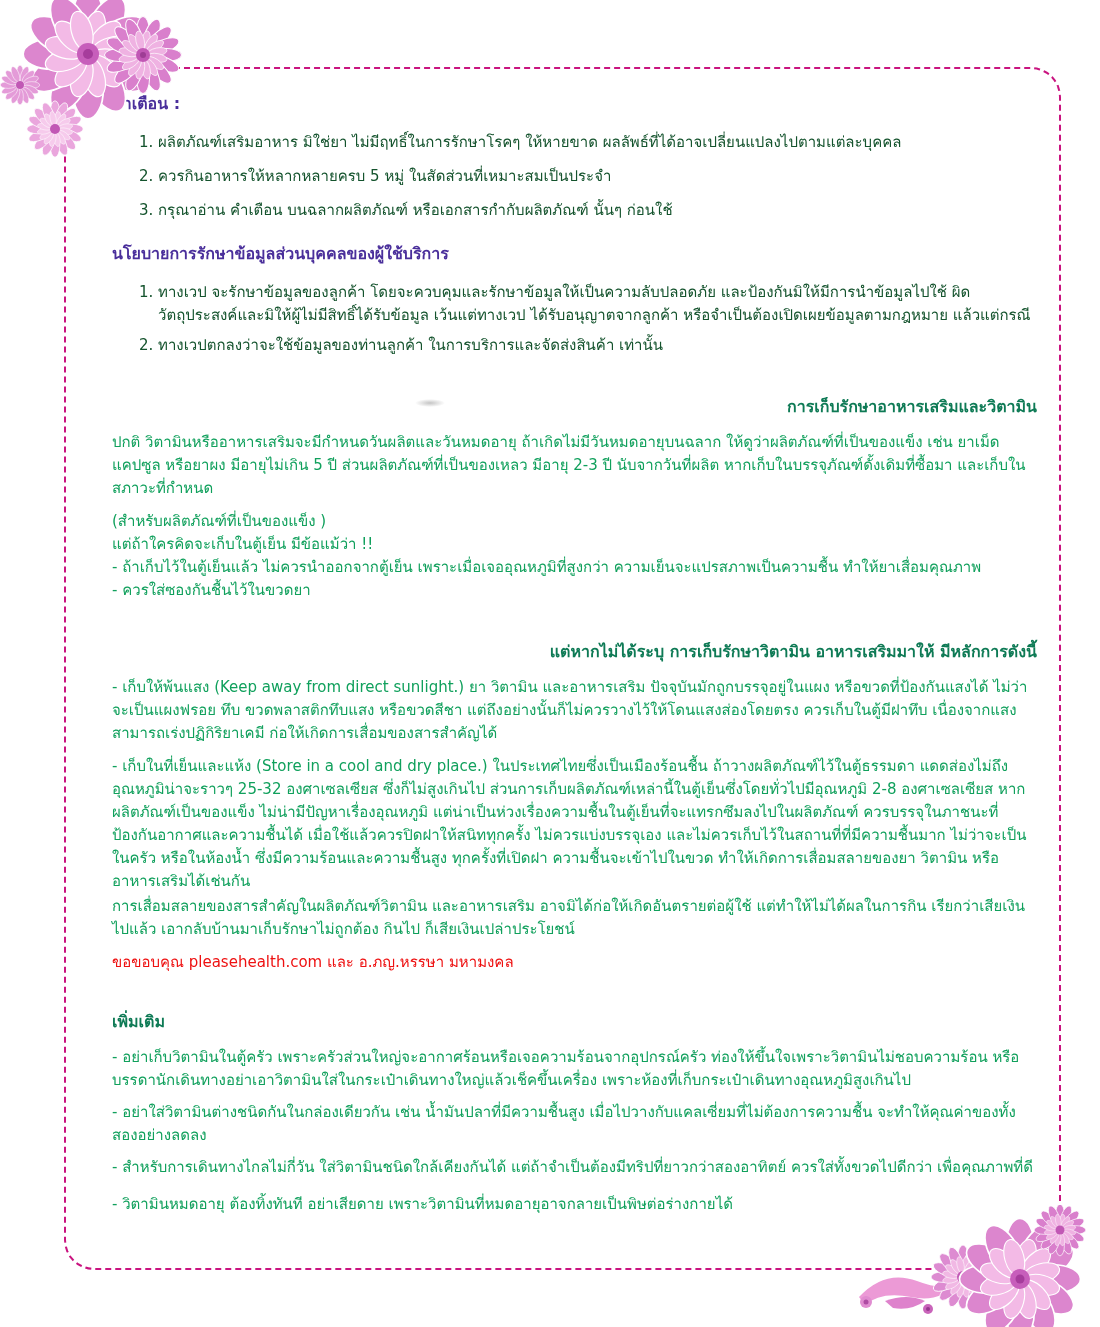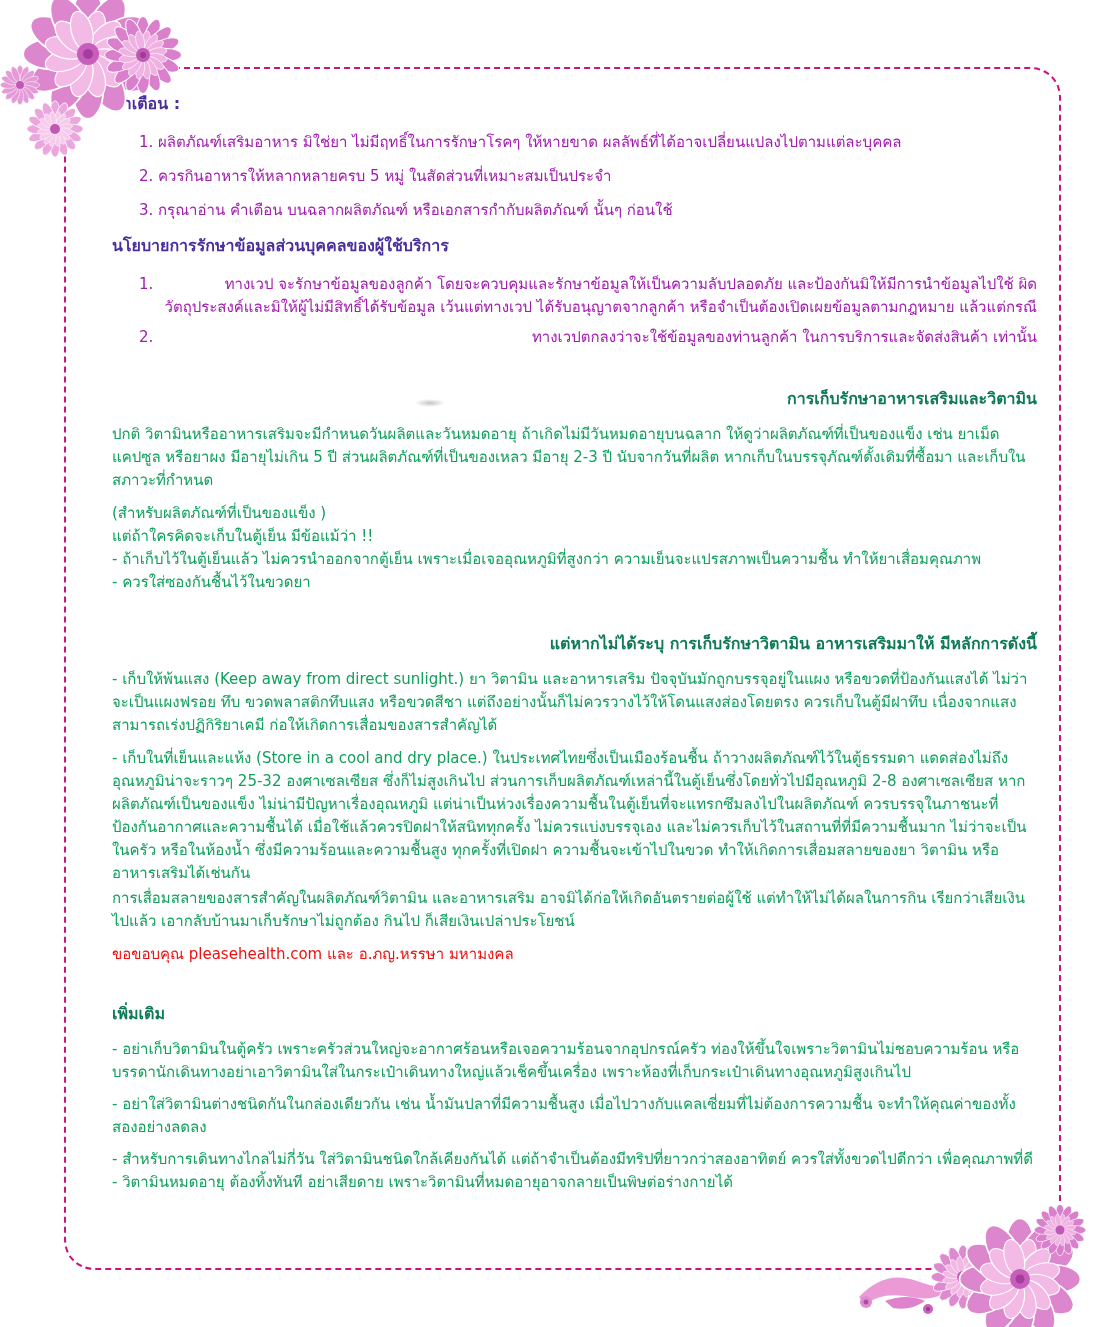--- a/index.html
+++ b/index.html
@@ -10,23 +10,23 @@
     font-size:15px;line-height:23px;
   }
   .frame{
     position:absolute;left:64px;top:67px;width:993px;height:1199px;
     border:2px dashed #C9137F;border-radius:30px;
   }
   .content{
     position:absolute;left:112px;top:92px;width:925px;z-index:2;
   }
   .h-purple{color:#4A2F9B;font-weight:bold;font-size:16px;margin:0 0 16px 0;}
-  ol.plist{margin:0 0 6px 0;padding-left:46px;color:#a21caf;}
+  ol.plist{margin:0 0 6px 0;padding-left:46px;color:#14532d;}
   ol.plist li{margin-bottom:11px;}
-  ol.plist.tight li{margin-bottom:7px;text-align:right;}
+  ol.plist.tight li{margin-bottom:7px;}
   .h-green{color:#0E7A55;font-weight:bold;font-size:16px;margin:36px 0 13px 0;}
   .green{color:#10A05C;}
   p.green{margin:0 0 10px 0;}
   .block{margin:0 0 10px 0;}
   .u{}
   .red{color:#EE1111;margin:0 0 9px 0;}
   .mt-big{margin-top:38px;text-align:right;}
   .smudge{
     position:absolute;left:415px;top:399px;width:30px;height:8px;z-index:1;
     background:radial-gradient(closest-side,rgba(125,125,125,.45),rgba(125,125,125,0));
@@ -159,21 +159,21 @@
 
 <main class="content">
 
   <h3 class="h-purple" style="margin-top:0">คำเตือน :</h3>
   <ol class="plist">
     <li>ผลิตภัณฑ์เสริมอาหาร มิใช่ยา ไม่มีฤทธิ์ในการรักษาโรคๆ ให้หายขาด ผลลัพธ์ที่ได้อาจเปลี่ยนแปลงไปตามแต่ละบุคคล</li>
     <li>ควรกินอาหารให้หลากหลายครบ 5 หมู่ ในสัดส่วนที่เหมาะสมเป็นประจำ</li>
     <li>กรุณาอ่าน คำเตือน บนฉลากผลิตภัณฑ์ หรือเอกสารกำกับผลิตภัณฑ์ นั้นๆ ก่อนใช้</li>
   </ol>
 
-  <h3 class="h-purple" style="margin-top:12px">นโยบายการรักษาข้อมูลส่วนบุคคลของผู้ใช้บริการ</h3>
+  <h3 class="h-purple" style="margin-top:20px">นโยบายการรักษาข้อมูลส่วนบุคคลของผู้ใช้บริการ</h3>
   <ol class="plist tight">
     <li>ทางเวป จะรักษาข้อมูลของลูกค้า โดยจะควบคุมและรักษาข้อมูลให้เป็นความลับปลอดภัย และป้องกันมิให้มีการนำข้อมูลไปใช้ ผิดวัตถุประสงค์และมิให้ผู้ไม่มีสิทธิ์ได้รับข้อมูล เว้นแต่ทางเวป ได้รับอนุญาตจากลูกค้า หรือจำเป็นต้องเปิดเผยข้อมูลตามกฎหมาย แล้วแต่กรณี</li>
     <li>ทางเวปตกลงว่าจะใช้ข้อมูลของท่านลูกค้า ในการบริการและจัดส่งสินค้า เท่านั้น</li>
   </ol>
 
   <h3 class="h-green mt-big">การเก็บรักษาอาหารเสริมและวิตามิน</h3>
   <p class="green">ปกติ วิตามินหรืออาหารเสริมจะมีกำหนดวันผลิตและวันหมดอายุ ถ้าเกิดไม่มีวันหมดอายุบนฉลาก ให้ดูว่าผลิตภัณฑ์ที่เป็นของแข็ง เช่น ยาเม็ด แคปซูล หรือยาผง มีอายุไม่เกิน 5 ปี ส่วนผลิตภัณฑ์ที่เป็นของเหลว มีอายุ 2-3 ปี นับจากวันที่ผลิต หากเก็บในบรรจุภัณฑ์ดั้งเดิมที่ซื้อมา และเก็บในสภาวะที่กำหนด</p>
   <div class="green block">
     <div>(สำหรับผลิตภัณฑ์ที่เป็นของแข็ง )</div>
     <div class="u">แต่ถ้าใครคิดจะเก็บในตู้เย็น มีข้อแม้ว่า !!</div>
@@ -184,16 +184,16 @@
   <h3 class="h-green mt-big">แต่หากไม่ได้ระบุ การเก็บรักษาวิตามิน อาหารเสริมมาให้ มีหลักการดังนี้</h3>
   <p class="green">- เก็บให้พ้นแสง (Keep away from direct sunlight.) ยา วิตามิน และอาหารเสริม ปัจจุบันมักถูกบรรจุอยู่ในแผง หรือขวดที่ป้องกันแสงได้ ไม่ว่าจะเป็นแผงฟรอย ทึบ ขวดพลาสติกทึบแสง หรือขวดสีชา แต่ถึงอย่างนั้นก็ไม่ควรวางไว้ให้โดนแสงส่องโดยตรง ควรเก็บในตู้มีฝาทึบ เนื่องจากแสงสามารถเร่งปฏิกิริยาเคมี ก่อให้เกิดการเสื่อมของสารสำคัญได้</p>
   <p class="green" style="margin-bottom:2px">- เก็บในที่เย็นและแห้ง (Store in a cool and dry place.) ในประเทศไทยซึ่งเป็นเมืองร้อนชื้น ถ้าวางผลิตภัณฑ์ไว้ในตู้ธรรมดา แดดส่องไม่ถึง อุณหภูมิน่าจะราวๆ 25-32 องศาเซลเซียส ซึ่งก็ไม่สูงเกินไป ส่วนการเก็บผลิตภัณฑ์เหล่านี้ในตู้เย็นซึ่งโดยทั่วไปมีอุณหภูมิ 2-8 องศาเซลเซียส หากผลิตภัณฑ์เป็นของแข็ง ไม่น่ามีปัญหาเรื่องอุณหภูมิ แต่น่าเป็นห่วงเรื่องความชื้นในตู้เย็นที่จะแทรกซึมลงไปในผลิตภัณฑ์ ควรบรรจุในภาชนะที่ป้องกันอากาศและความชื้นได้ เมื่อใช้แล้วควรปิดฝาให้สนิททุกครั้ง ไม่ควรแบ่งบรรจุเอง และไม่ควรเก็บไว้ในสถานที่ที่มีความชื้นมาก ไม่ว่าจะเป็นในครัว หรือในห้องน้ำ ซึ่งมีความร้อนและความชื้นสูง ทุกครั้งที่เปิดฝา ความชื้นจะเข้าไปในขวด ทำให้เกิดการเสื่อมสลายของยา วิตามิน หรืออาหารเสริมได้เช่นกัน</p>
   <p class="green">การเสื่อมสลายของสารสำคัญในผลิตภัณฑ์วิตามิน และอาหารเสริม อาจมิได้ก่อให้เกิดอันตรายต่อผู้ใช้ แต่ทำให้ไม่ได้ผลในการกิน เรียกว่าเสียเงินไปแล้ว เอากลับบ้านมาเก็บรักษาไม่ถูกต้อง กินไป ก็เสียเงินเปล่าประโยชน์</p>
 
   <p class="red">ขอขอบคุณ pleasehealth.com และ อ.ภญ.หรรษา มหามงคล</p>
 
   <h3 class="h-green u">เพิ่มเติม</h3>
   <p class="green" style="margin-bottom:9px">- อย่าเก็บวิตามินในตู้ครัว เพราะครัวส่วนใหญ่จะอากาศร้อนหรือเจอความร้อนจากอุปกรณ์ครัว ท่องให้ขึ้นใจเพราะวิตามินไม่ชอบความร้อน หรือบรรดานักเดินทางอย่าเอาวิตามินใส่ในกระเป๋าเดินทางใหญ่แล้วเช็คขึ้นเครื่อง เพราะห้องที่เก็บกระเป๋าเดินทางอุณหภูมิสูงเกินไป</p>
   <p class="green" style="margin-bottom:9px">- อย่าใส่วิตามินต่างชนิดกันในกล่องเดียวกัน เช่น น้ำมันปลาที่มีความชื้นสูง เมื่อไปวางกับแคลเซี่ยมที่ไม่ต้องการความชื้น จะทำให้คุณค่าของทั้งสองอย่างลดลง</p>
-  <p class="green" style="margin-bottom:0">- สำหรับการเดินทางไกลไม่กี่วัน ใส่วิตามินชนิดใกล้เคียงกันได้ แต่ถ้าจำเป็นต้องมีทริปที่ยาวกว่าสองอาทิตย์ ควรใส่ทั้งขวดไปดีกว่า เพื่อคุณภาพที่ดี</p>
+  <p class="green" style="margin-bottom:14px">- สำหรับการเดินทางไกลไม่กี่วัน ใส่วิตามินชนิดใกล้เคียงกันได้ แต่ถ้าจำเป็นต้องมีทริปที่ยาวกว่าสองอาทิตย์ ควรใส่ทั้งขวดไปดีกว่า เพื่อคุณภาพที่ดี</p>
   <p class="green">- วิตามินหมดอายุ ต้องทิ้งทันที อย่าเสียดาย เพราะวิตามินที่หมดอายุอาจกลายเป็นพิษต่อร่างกายได้</p>
 
 </main>
 
 </body></html>

